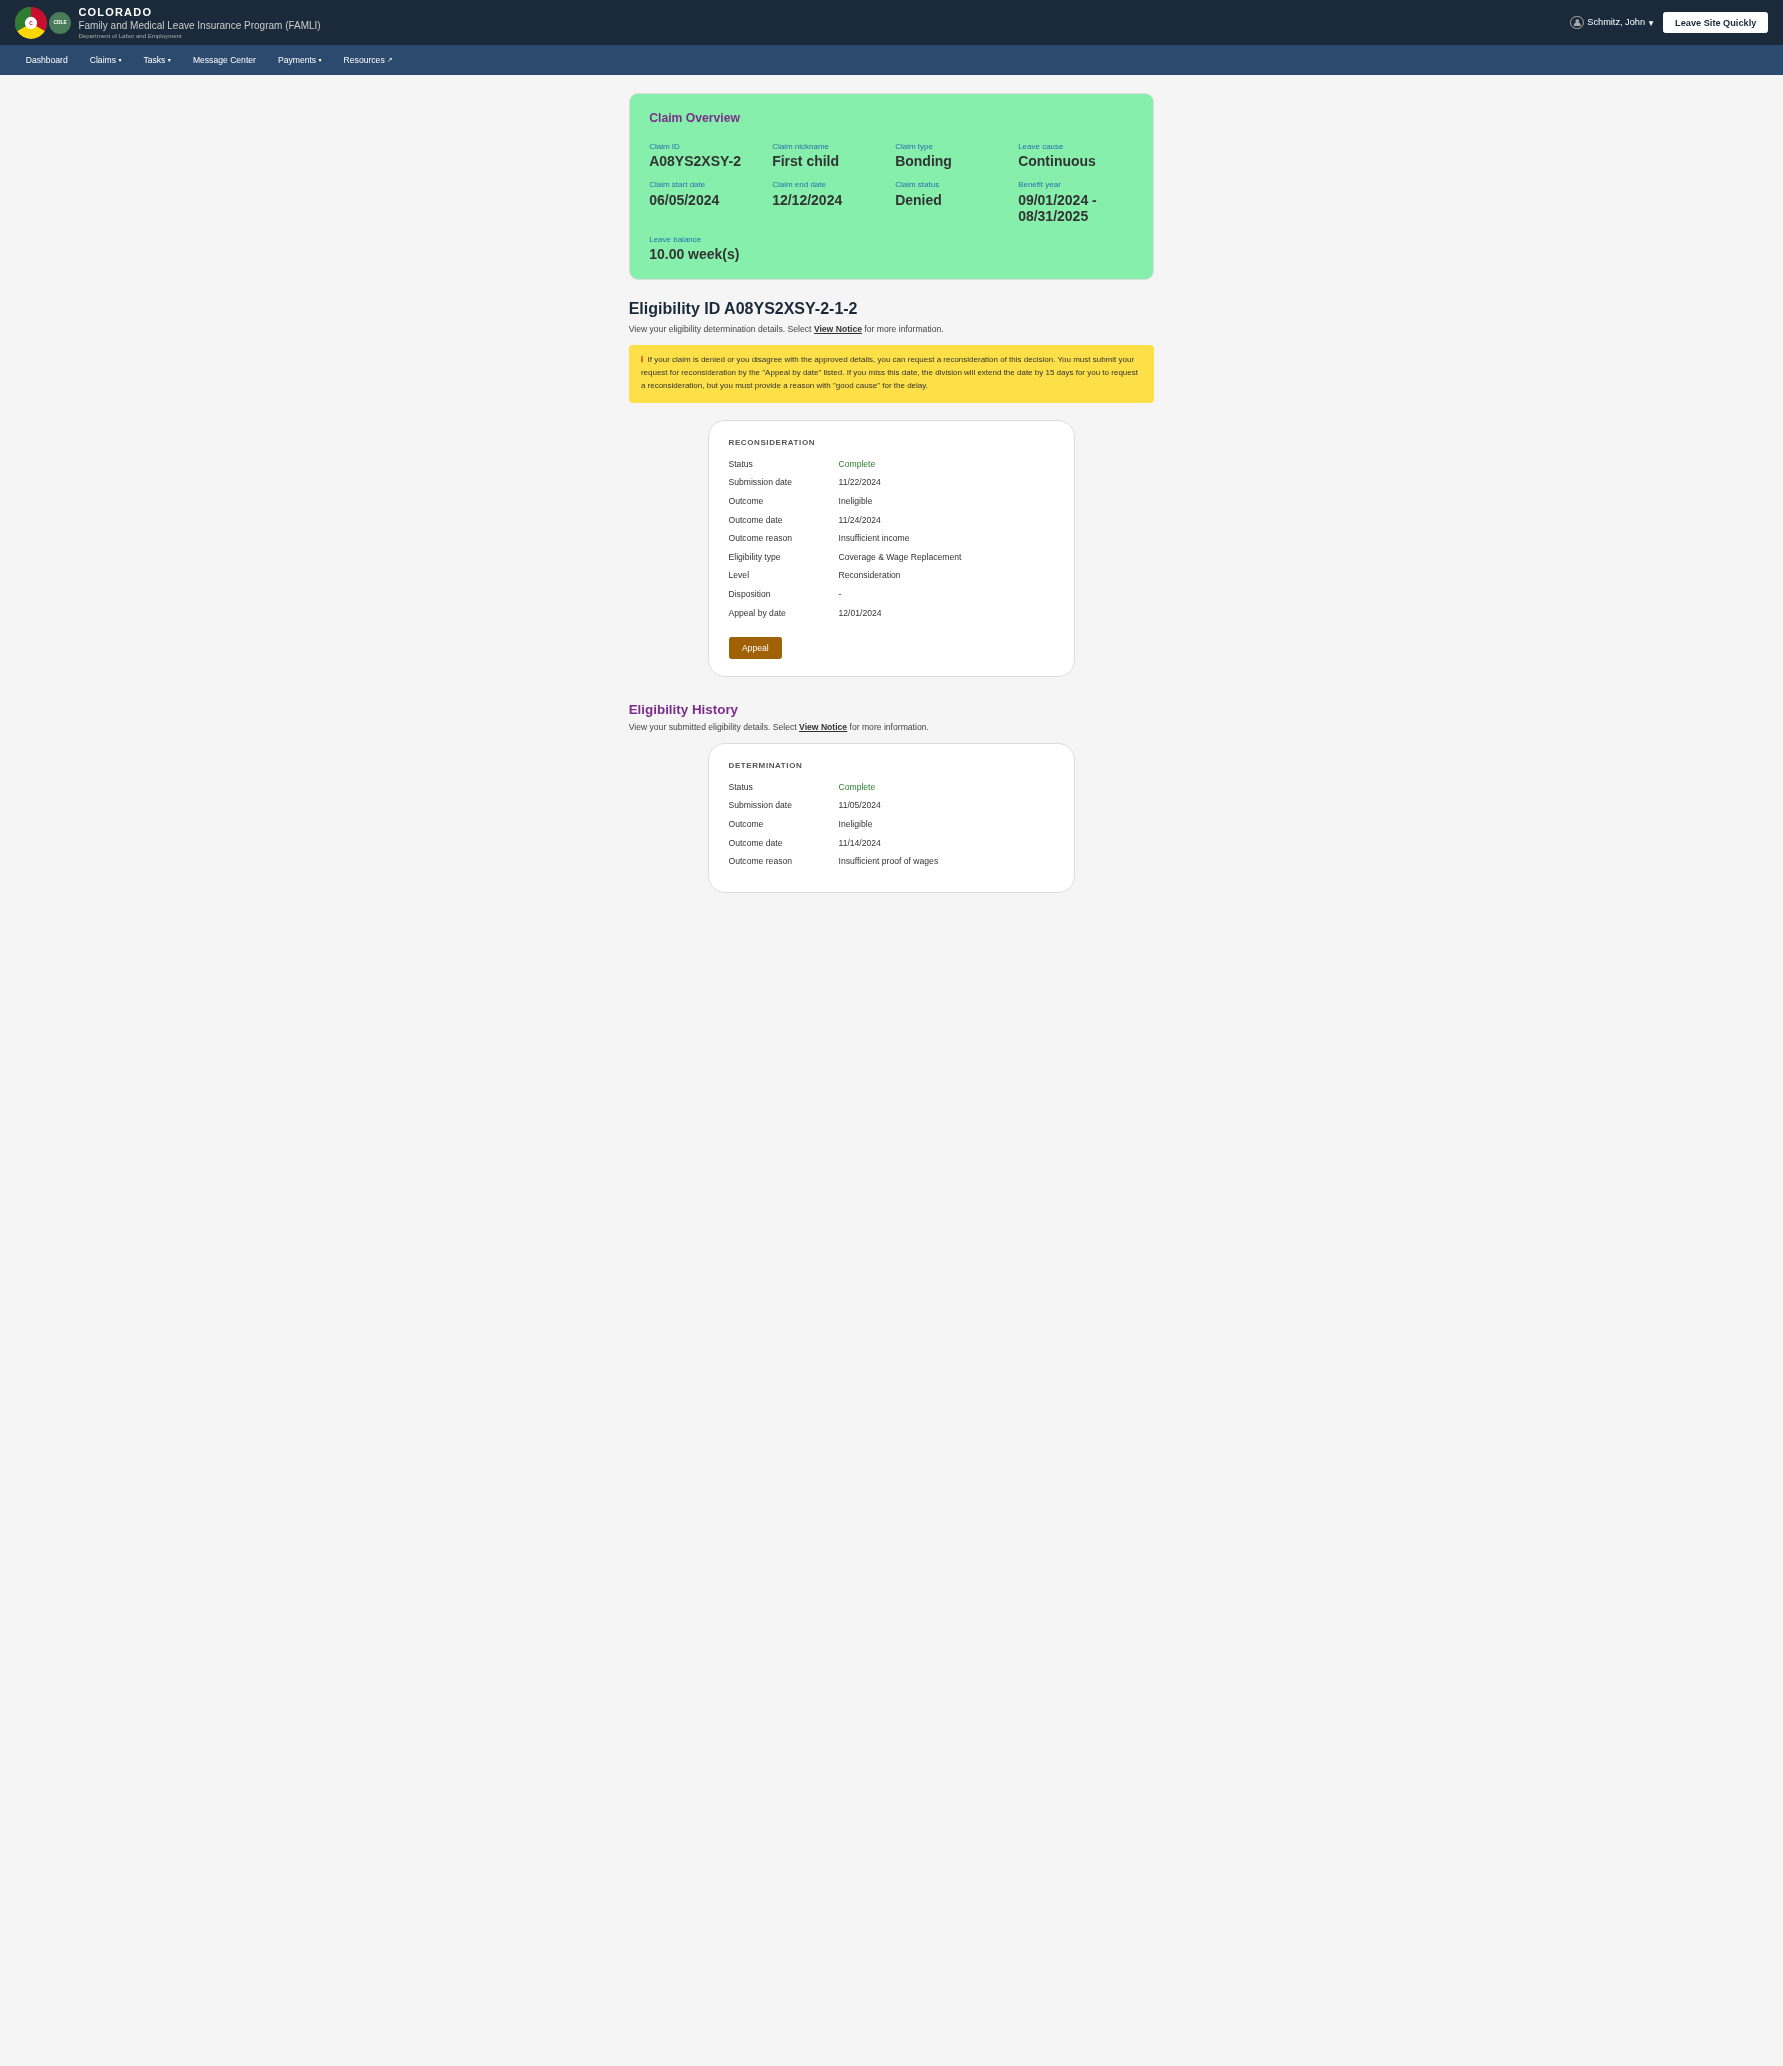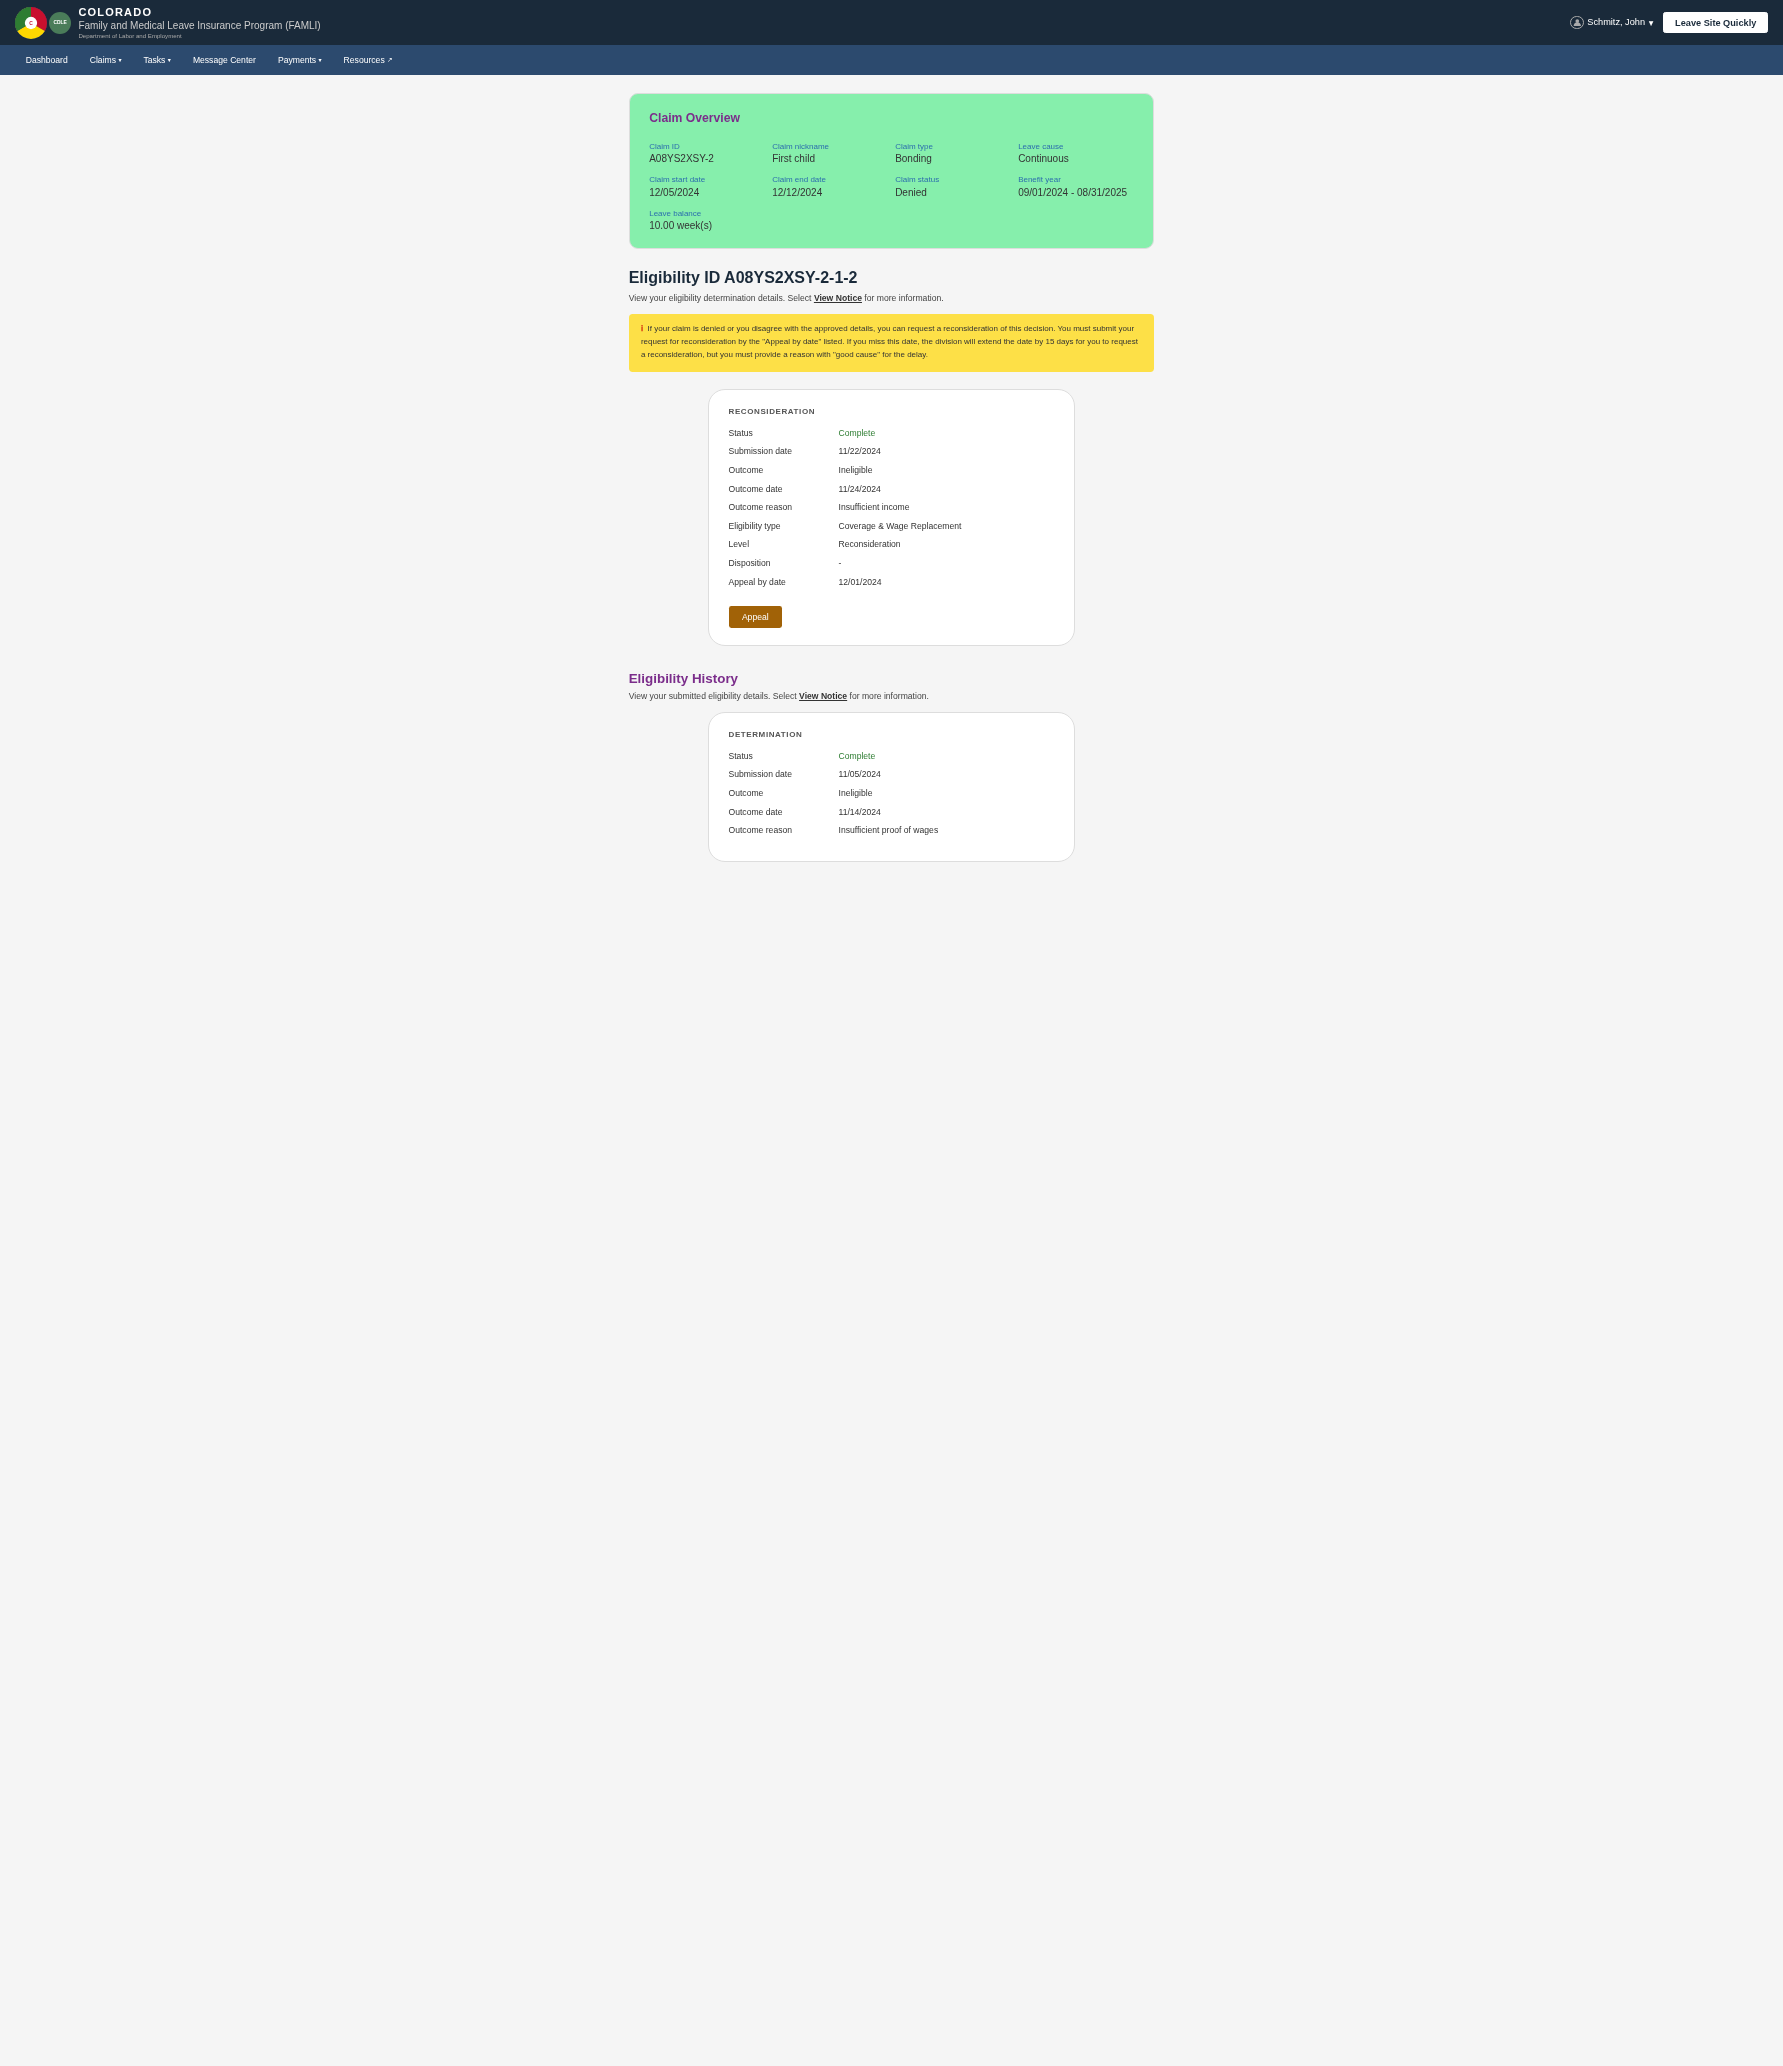--- a/index.html
+++ b/index.html
@@ -146,23 +146,23 @@
       grid-template-columns: repeat(4, 1fr);
       gap: 11px 7.3px;
       margin-top: 17px;
     }
     .claim-field-label {
       color: #2c6fad;
       font-size: 8px;
       margin-bottom: 2.4px;
     }
     .claim-field-value {
-      font-size: 10px;
+      font-size: 14px;
       color: #333;
-      font-weight: 400;
+      font-weight: 700;
     }
     .claim-field-leave-balance {
       grid-column: 1;
     }
 
     
     .section-heading {
       font-size: 16px;
       font-weight: bold;
       color: #1a2a3a;
@@ -334,21 +334,21 @@
         <div class="claim-field-label">Claim type</div>
         <div class="claim-field-value">Bonding</div>
       </div>
       <div>
         <div class="claim-field-label">Leave cause</div>
         <div class="claim-field-value">Continuous</div>
       </div>
 
       <div>
         <div class="claim-field-label">Claim start date</div>
-        <div class="claim-field-value">12/05/2024</div>
+        <div class="claim-field-value">06/05/2024</div>
       </div>
       <div>
         <div class="claim-field-label">Claim end date</div>
         <div class="claim-field-value">12/12/2024</div>
       </div>
       <div>
         <div class="claim-field-label">Claim status</div>
         <div class="claim-field-value">Denied</div>
       </div>
       <div>

